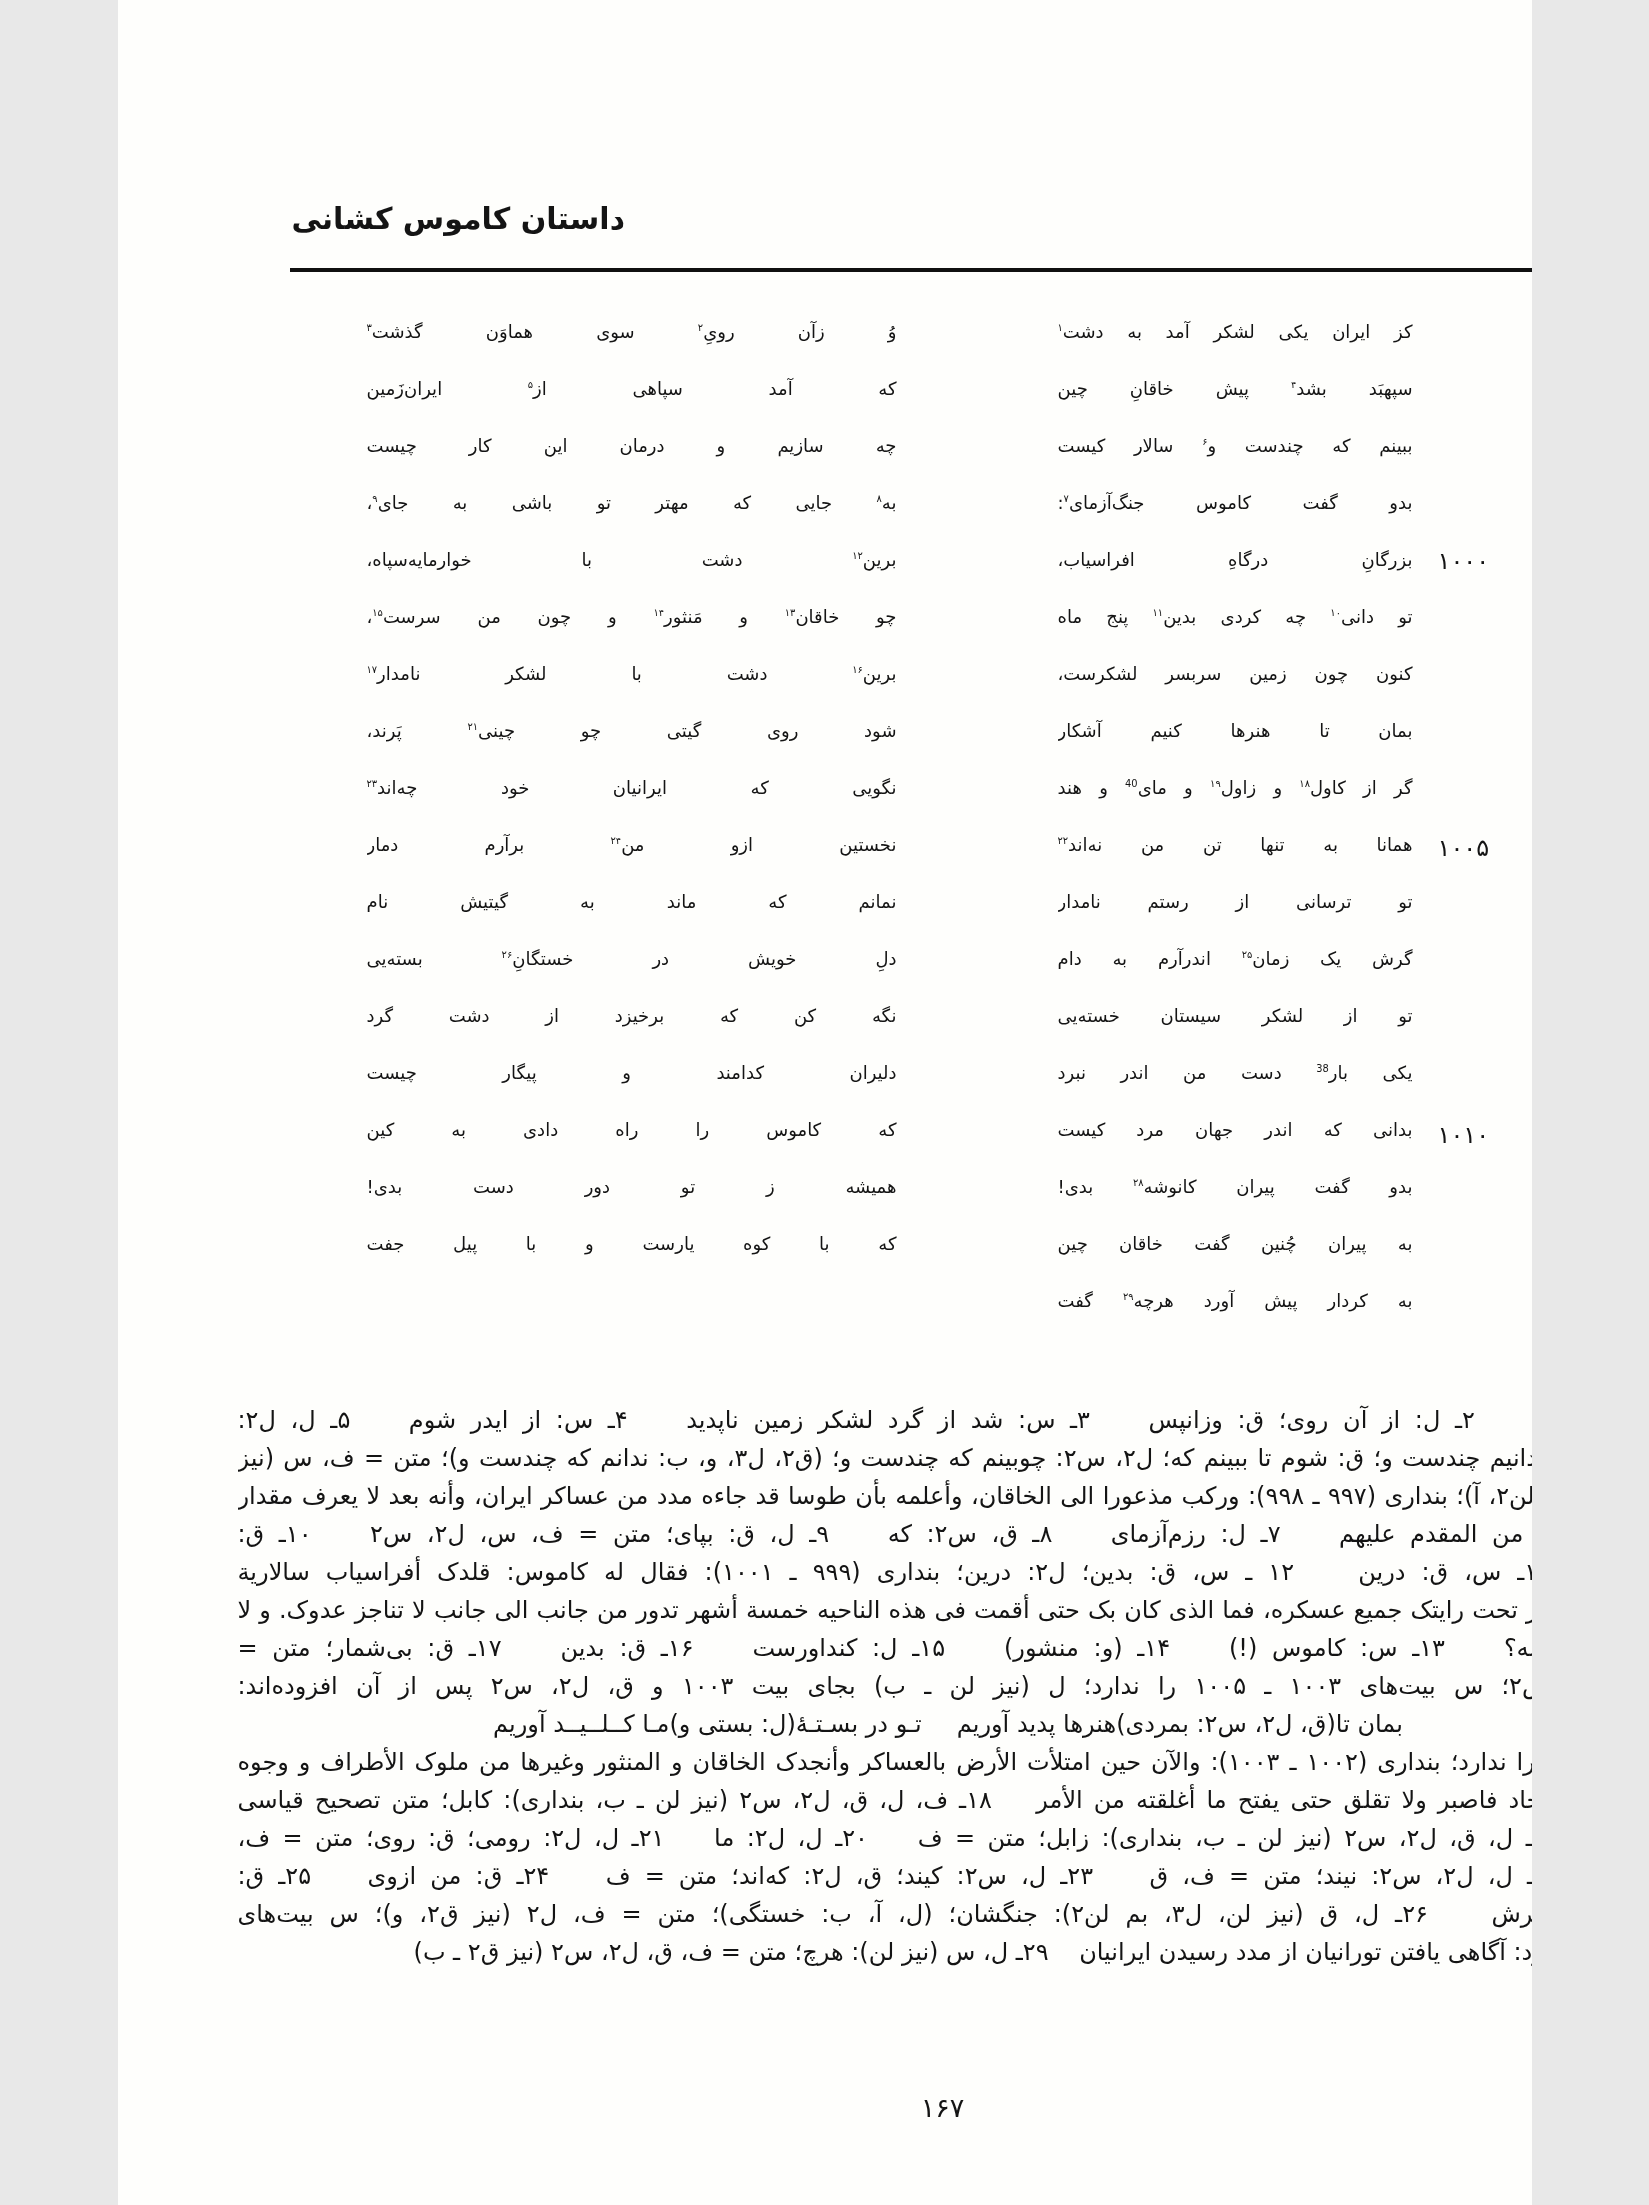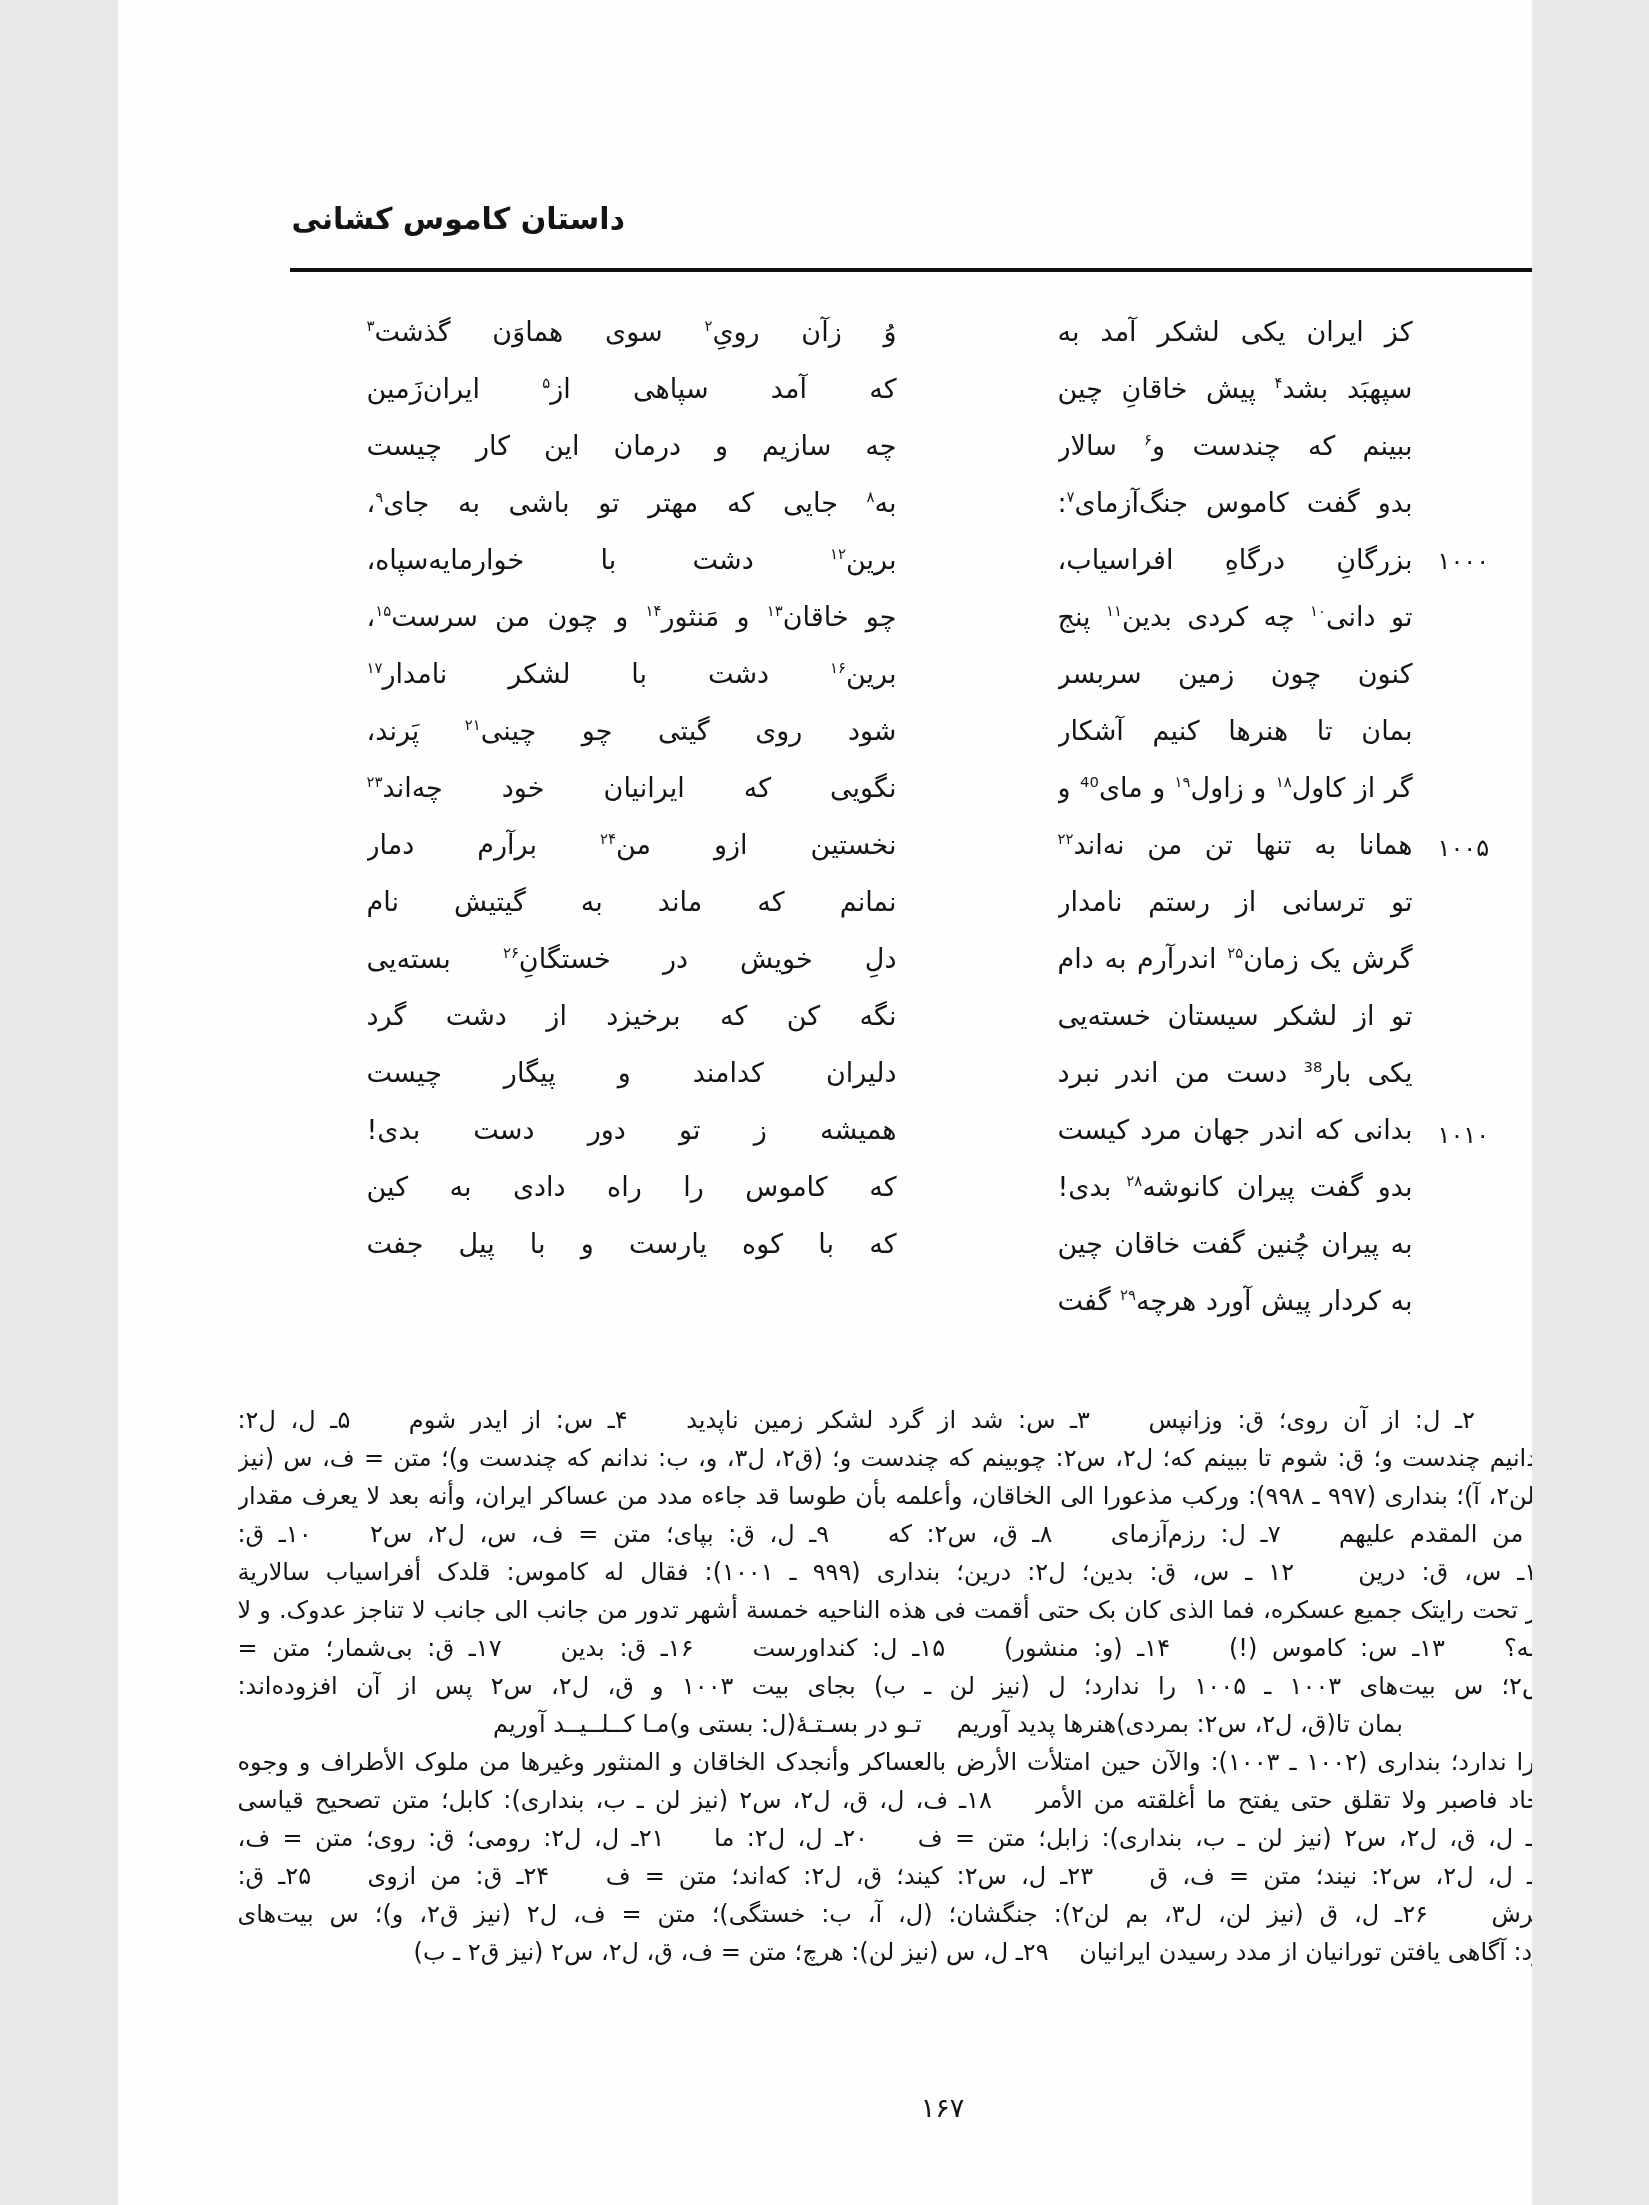--- a/index.html
+++ b/index.html
@@ -29,21 +29,21 @@
     width: 1366px;
     height: 4px;
     background: #101010;
   }
   .col { position: absolute; direction: rtl; }
   .col-first  { left: 940px; top: 303px; width: 355px; }
   .col-second { left: 249px;  top: 303px; width: 530px; }
   .pline {
     height: 57px;
     line-height: 57px;
-    font-size: 27px;
+    font-size: 18px;
     text-align: justify;
     text-align-last: justify;
     overflow: hidden;
   }
   .pline sup { font-size: 0.55em; line-height: 0; vertical-align: super; }
   .vnum {
     position: absolute;
     left: 1320px;
     width: 74px;
     height: 57px;
@@ -138,22 +138,22 @@
     <div class="pline">برین<sup>۱۲</sup> دشت با خوارمایه‌سپاه،</div>
     <div class="pline">چو خاقان<sup>۱۳</sup> و مَنثور<sup>۱۴</sup> و چون من سرست<sup>۱۵</sup>،</div>
     <div class="pline">برین<sup>۱۶</sup> دشت با لشکر نامدار<sup>۱۷</sup></div>
     <div class="pline">شود روی گیتی چو چینی<sup>۲۱</sup> پَرند،</div>
     <div class="pline">نگویی که ایرانیان خود چه‌اند<sup>۲۳</sup></div>
     <div class="pline">نخستین ازو من<sup>۲۴</sup> برآرم دمار</div>
     <div class="pline">نمانم که ماند به گیتیش نام</div>
     <div class="pline">دلِ خویش در خستگانِ<sup>۲۶</sup> بسته‌یی</div>
     <div class="pline">نگه کن که برخیزد از دشت گرد</div>
     <div class="pline">دلیران کدامند و پیگار چیست</div>
+    <div class="pline">که کاموس را راه دادی به کین</div>
     <div class="pline">همیشه ز تو دور دست بدی!</div>
-    <div class="pline">که کاموس را راه دادی به کین</div>
     <div class="pline">که با کوه یارست و با پیل جفت</div>
   </div>
 
   <div class="footnotes">
     <div class="fline">۱ـ س: پدید&nbsp;&nbsp;&nbsp; ۲ـ ل: از آن روی؛ ق: وزانپس&nbsp;&nbsp;&nbsp; ۳ـ س: شد از گرد لشکر زمین ناپدید&nbsp;&nbsp;&nbsp; ۴ـ س: از ایدر شوم&nbsp;&nbsp;&nbsp; ۵ـ ل، ل۲:</div>
     <div class="fline">ز&nbsp;&nbsp;&nbsp; ۶ـ ل: ندانیم چندست و؛ ق: شوم تا ببینم که؛ ل۲، س۲: چوبینم که چندست و؛ (ق۲، ل۳، و، ب: ندانم که چندست و)؛ متن = ف، س (نیز</div>
     <div class="fline">لن، لی، پ، لن۲، آ)؛ بنداری (۹۹۷ ـ ۹۹۸): ورکب مذعورا الی الخاقان، وأعلمه بأن طوسا قد جاءه مدد من عساکر ایران، وأنه بعد لا یعرف مقدار</div>
     <div class="fline">عددهم و لا من المقدم علیهم&nbsp;&nbsp;&nbsp; ۷ـ ل: رزم‌آزمای&nbsp;&nbsp;&nbsp; ۸ـ ق، س۲: که&nbsp;&nbsp;&nbsp; ۹ـ ل، ق: بپای؛ متن = ف، س، ل۲، س۲&nbsp;&nbsp;&nbsp; ۱۰ـ ق:</div>
     <div class="fline">باری&nbsp;&nbsp;&nbsp; ۱۱ـ س، ق: درین&nbsp;&nbsp;&nbsp; ۱۲ ـ س، ق: بدین؛ ل۲: درین؛ بنداری (۹۹۹ ـ ۱۰۰۱): فقال له کاموس: قلدک أفراسیاب سالاریة</div>
     <div class="fline">جیشه، و سیر تحت رایتک جمیع عسکره، فما الذی کان بک حتی أقمت فی هذه الناحیه خمسة أشهر تدور من جانب الی جانب لا تناجز عدوک. و لا</div>

